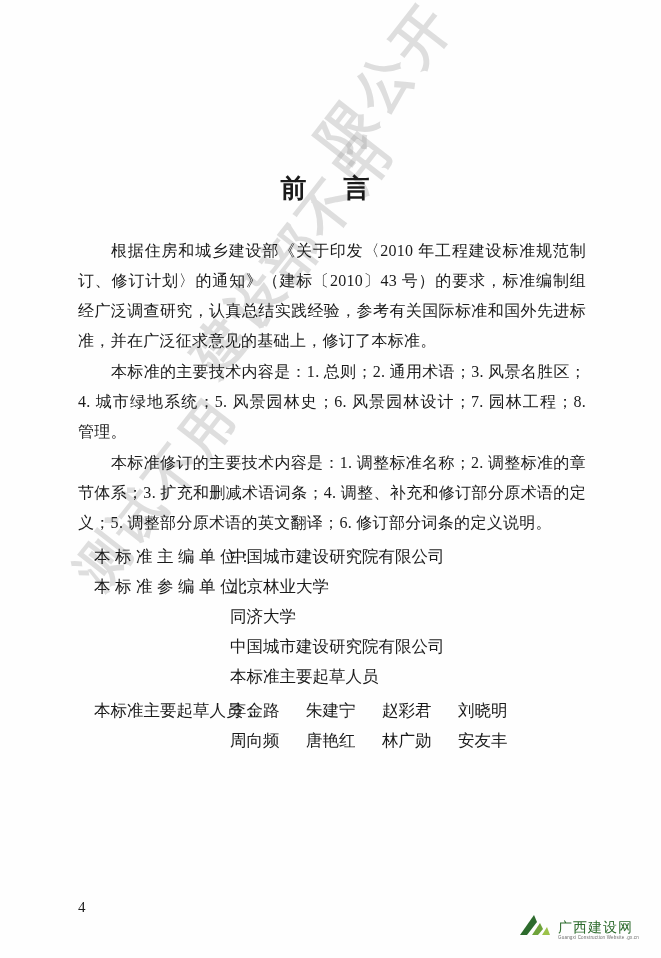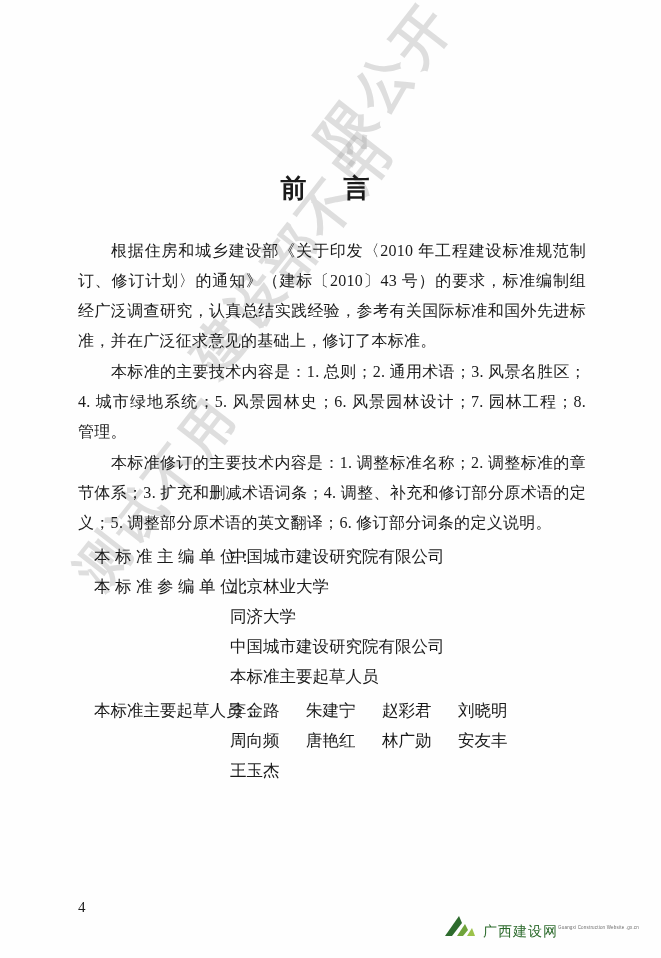--- a/index.html
+++ b/index.html
@@ -146,20 +146,21 @@
     align-items: center;
     gap: 6px;
   }
   .logo-mark {
     width: 34px;
     height: 26px;
     position: relative;
   }
   .logo-text {
     display: flex;
+    flex-direction: column;
     line-height: 1;
     margin-top: 8px;
   }
   .logo-cn {
     font-size: 14px;
     color: #2d6b2d;
     font-family: "DejaVu Serif", serif;
     letter-spacing: 1px;
   }
   .logo-en {
@@ -227,26 +228,20 @@
       </div>
       <div class="drafter-row">
         <div class="drafter-label"></div>
         <div class="drafter-names">
           <span>周向频</span>
           <span>唐艳红</span>
           <span>林广勋</span>
           <span>安友丰</span>
         </div>
       </div>
-      <div class="drafter-row">
-        <div class="drafter-label"></div>
-        <div class="drafter-names">
-          <span>王玉杰</span>
-        </div>
-      </div>
     </div>
 
   </div>
 
   <div class="page-number">4</div>
 
   <div class="logo">
     <div class="logo-mark">
       <svg width="34" height="26" viewBox="0 0 34 26" xmlns="http://www.w3.org/2000/svg">
         <polygon points="2,22 16,2 19,9 9,22" fill="#2d6b2d"></polygon>

